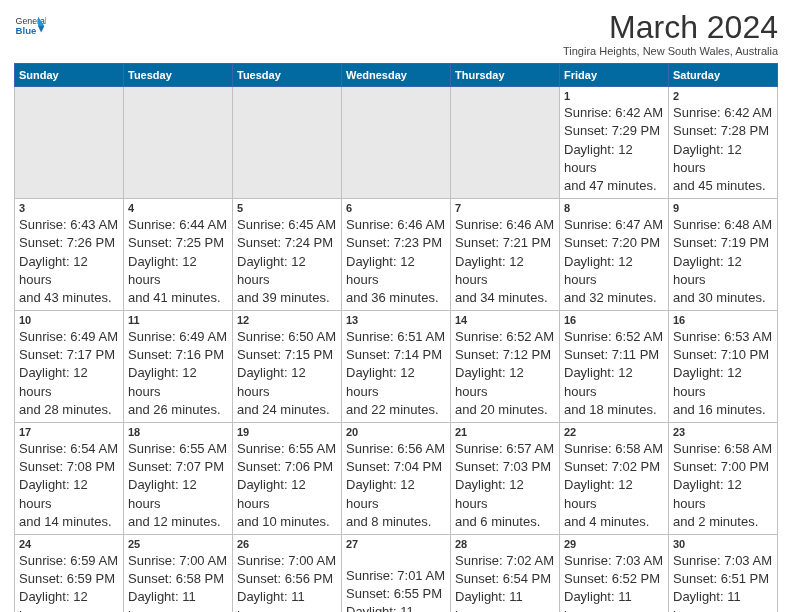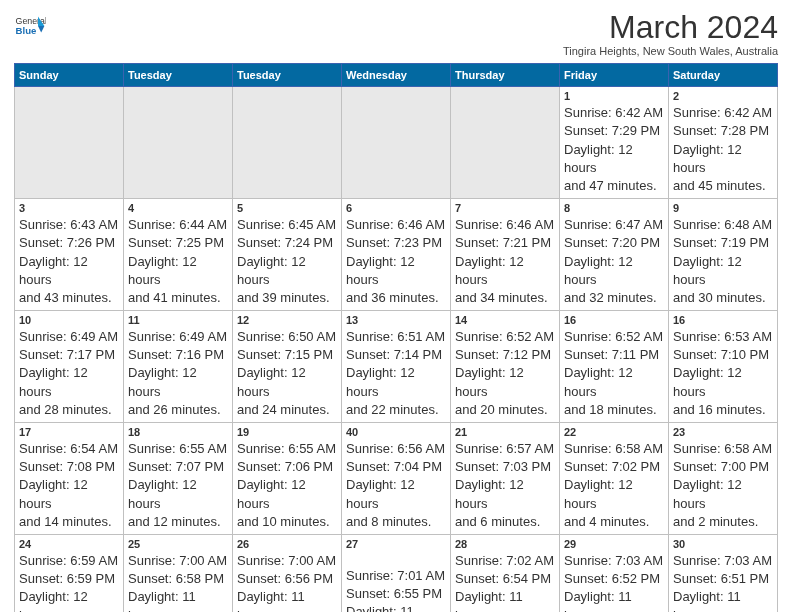--- a/index.html
+++ b/index.html
@@ -255,21 +255,21 @@
 and 12 minutes.</div>
           </td>
           <td>
             <span class="day-number">19</span>
             <div class="day-info" style="white-space: pre-line;">Sunrise: 6:55 AM
 Sunset: 7:06 PM
 Daylight: 12 hours
 and 10 minutes.</div>
           </td>
           <td>
-            <span class="day-number">40</span>
+            <span class="day-number">20</span>
             <div class="day-info" style="white-space: pre-line;">Sunrise: 6:56 AM
 Sunset: 7:04 PM
 Daylight: 12 hours
 and 8 minutes.</div>
           </td>
           <td>
             <span class="day-number">21</span>
             <div class="day-info" style="white-space: pre-line;">Sunrise: 6:57 AM
 Sunset: 7:03 PM
 Daylight: 12 hours

